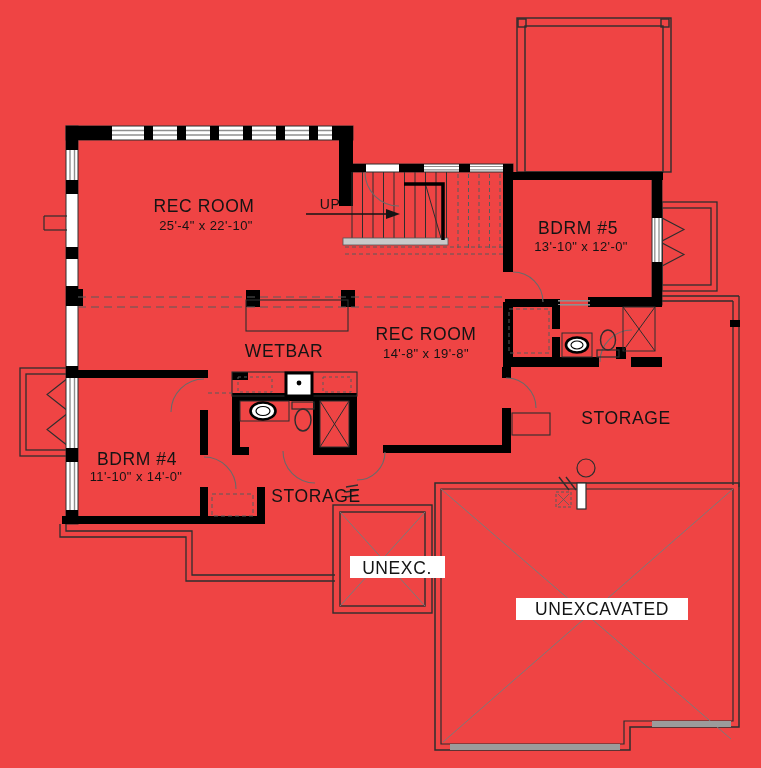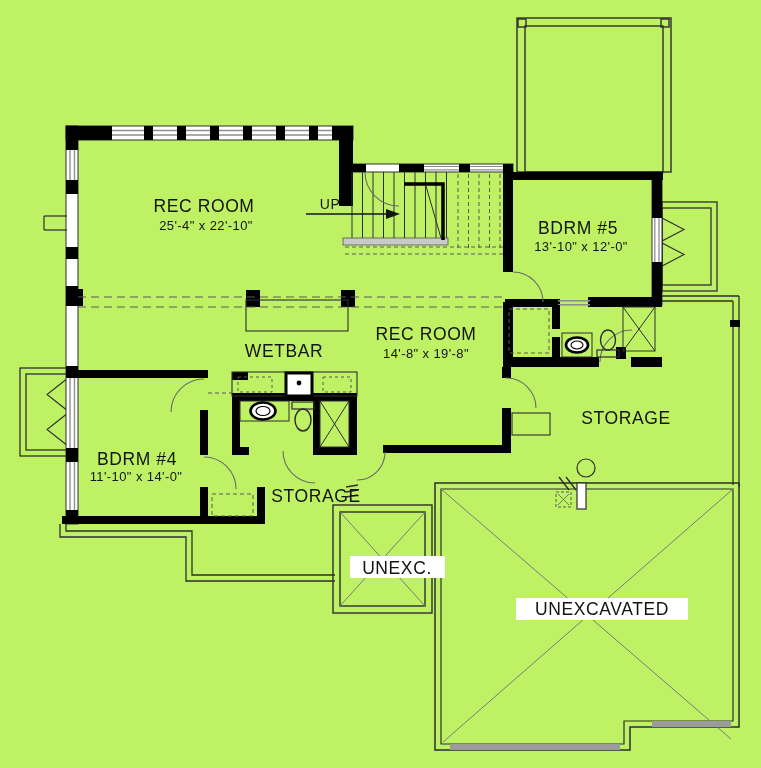--- a/index.html
+++ b/index.html
@@ -1,16 +1,16 @@
 <!DOCTYPE html>
 <html><head>
 <meta charset="utf-8">
 <style>
   html,body{margin:0;padding:0;background:#fff;}
-  .canvas{position:relative;width:761px;height:768px;background:#bef264;overflow:hidden;
+  .canvas{position:relative;width:761px;height:768px;background:#ef4444;overflow:hidden;
           font-family:"Liberation Sans", sans-serif;}
   svg{display:block;}
   .room-label{font-family:"Liberation Sans", sans-serif;font-size:17.5px;fill:#141414;
               text-anchor:middle;letter-spacing:.6px;}
   .dim-label{font-family:"Liberation Sans", sans-serif;font-size:13px;fill:#141414;
              text-anchor:middle;letter-spacing:.4px;}
   .up-label{font-family:"Liberation Sans", sans-serif;font-size:14px;fill:#141414;
             text-anchor:middle;letter-spacing:.5px;}
 </style>
 </head>

